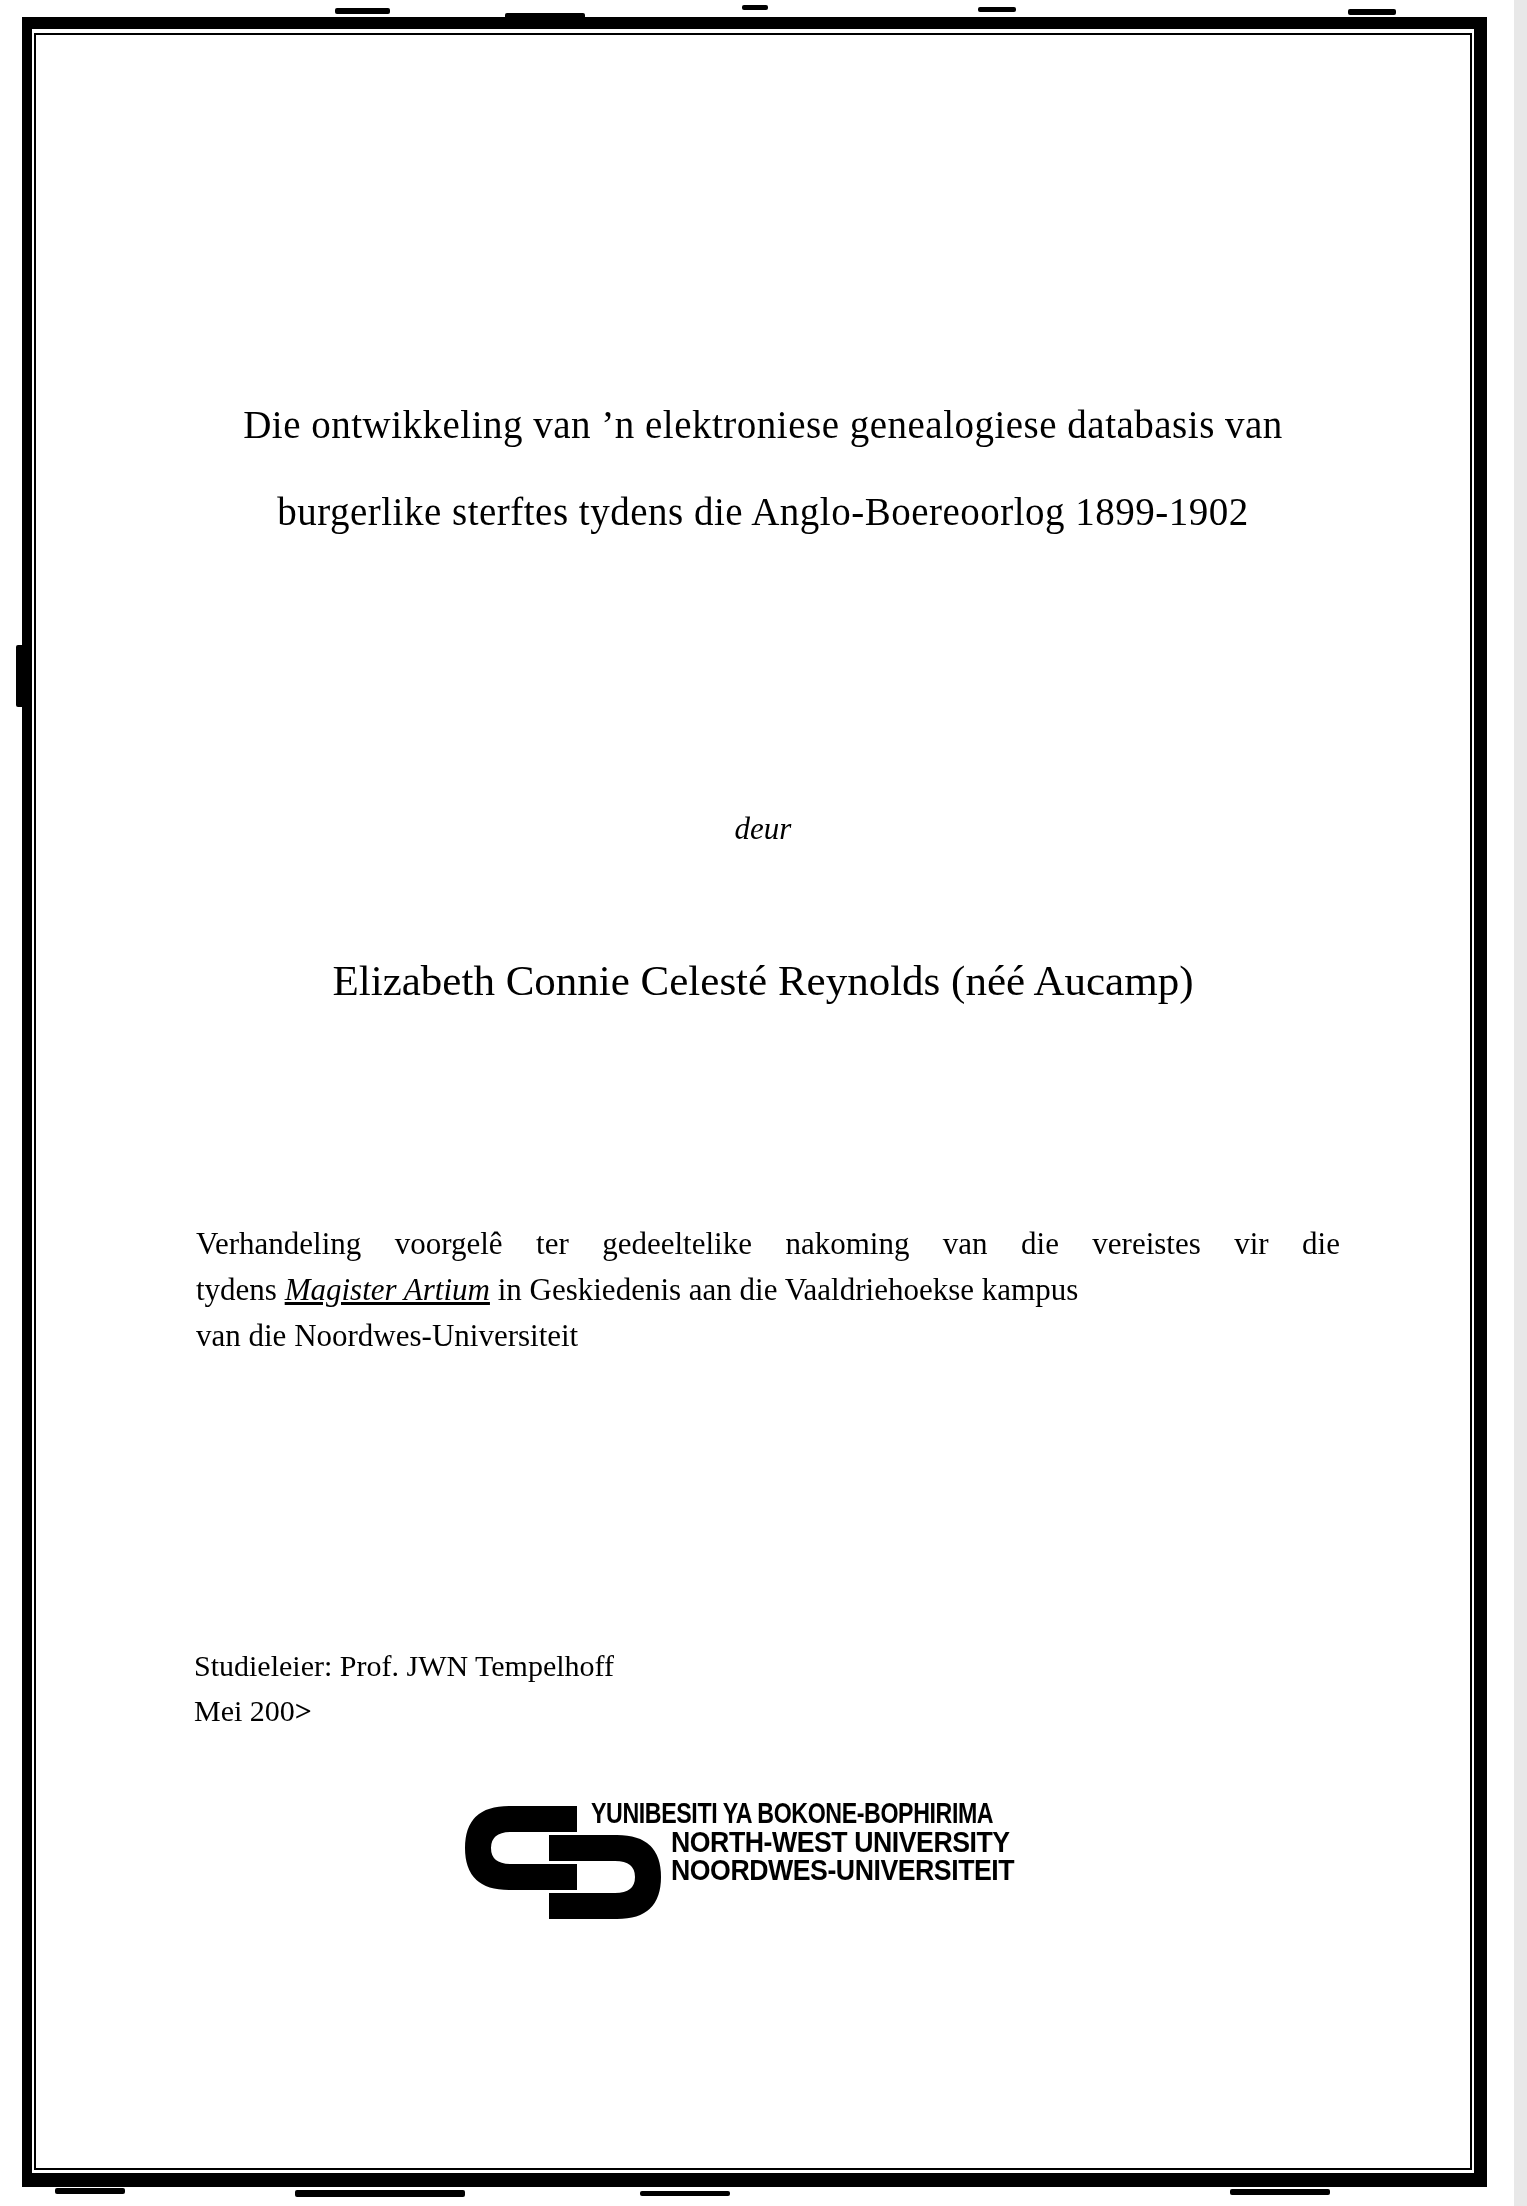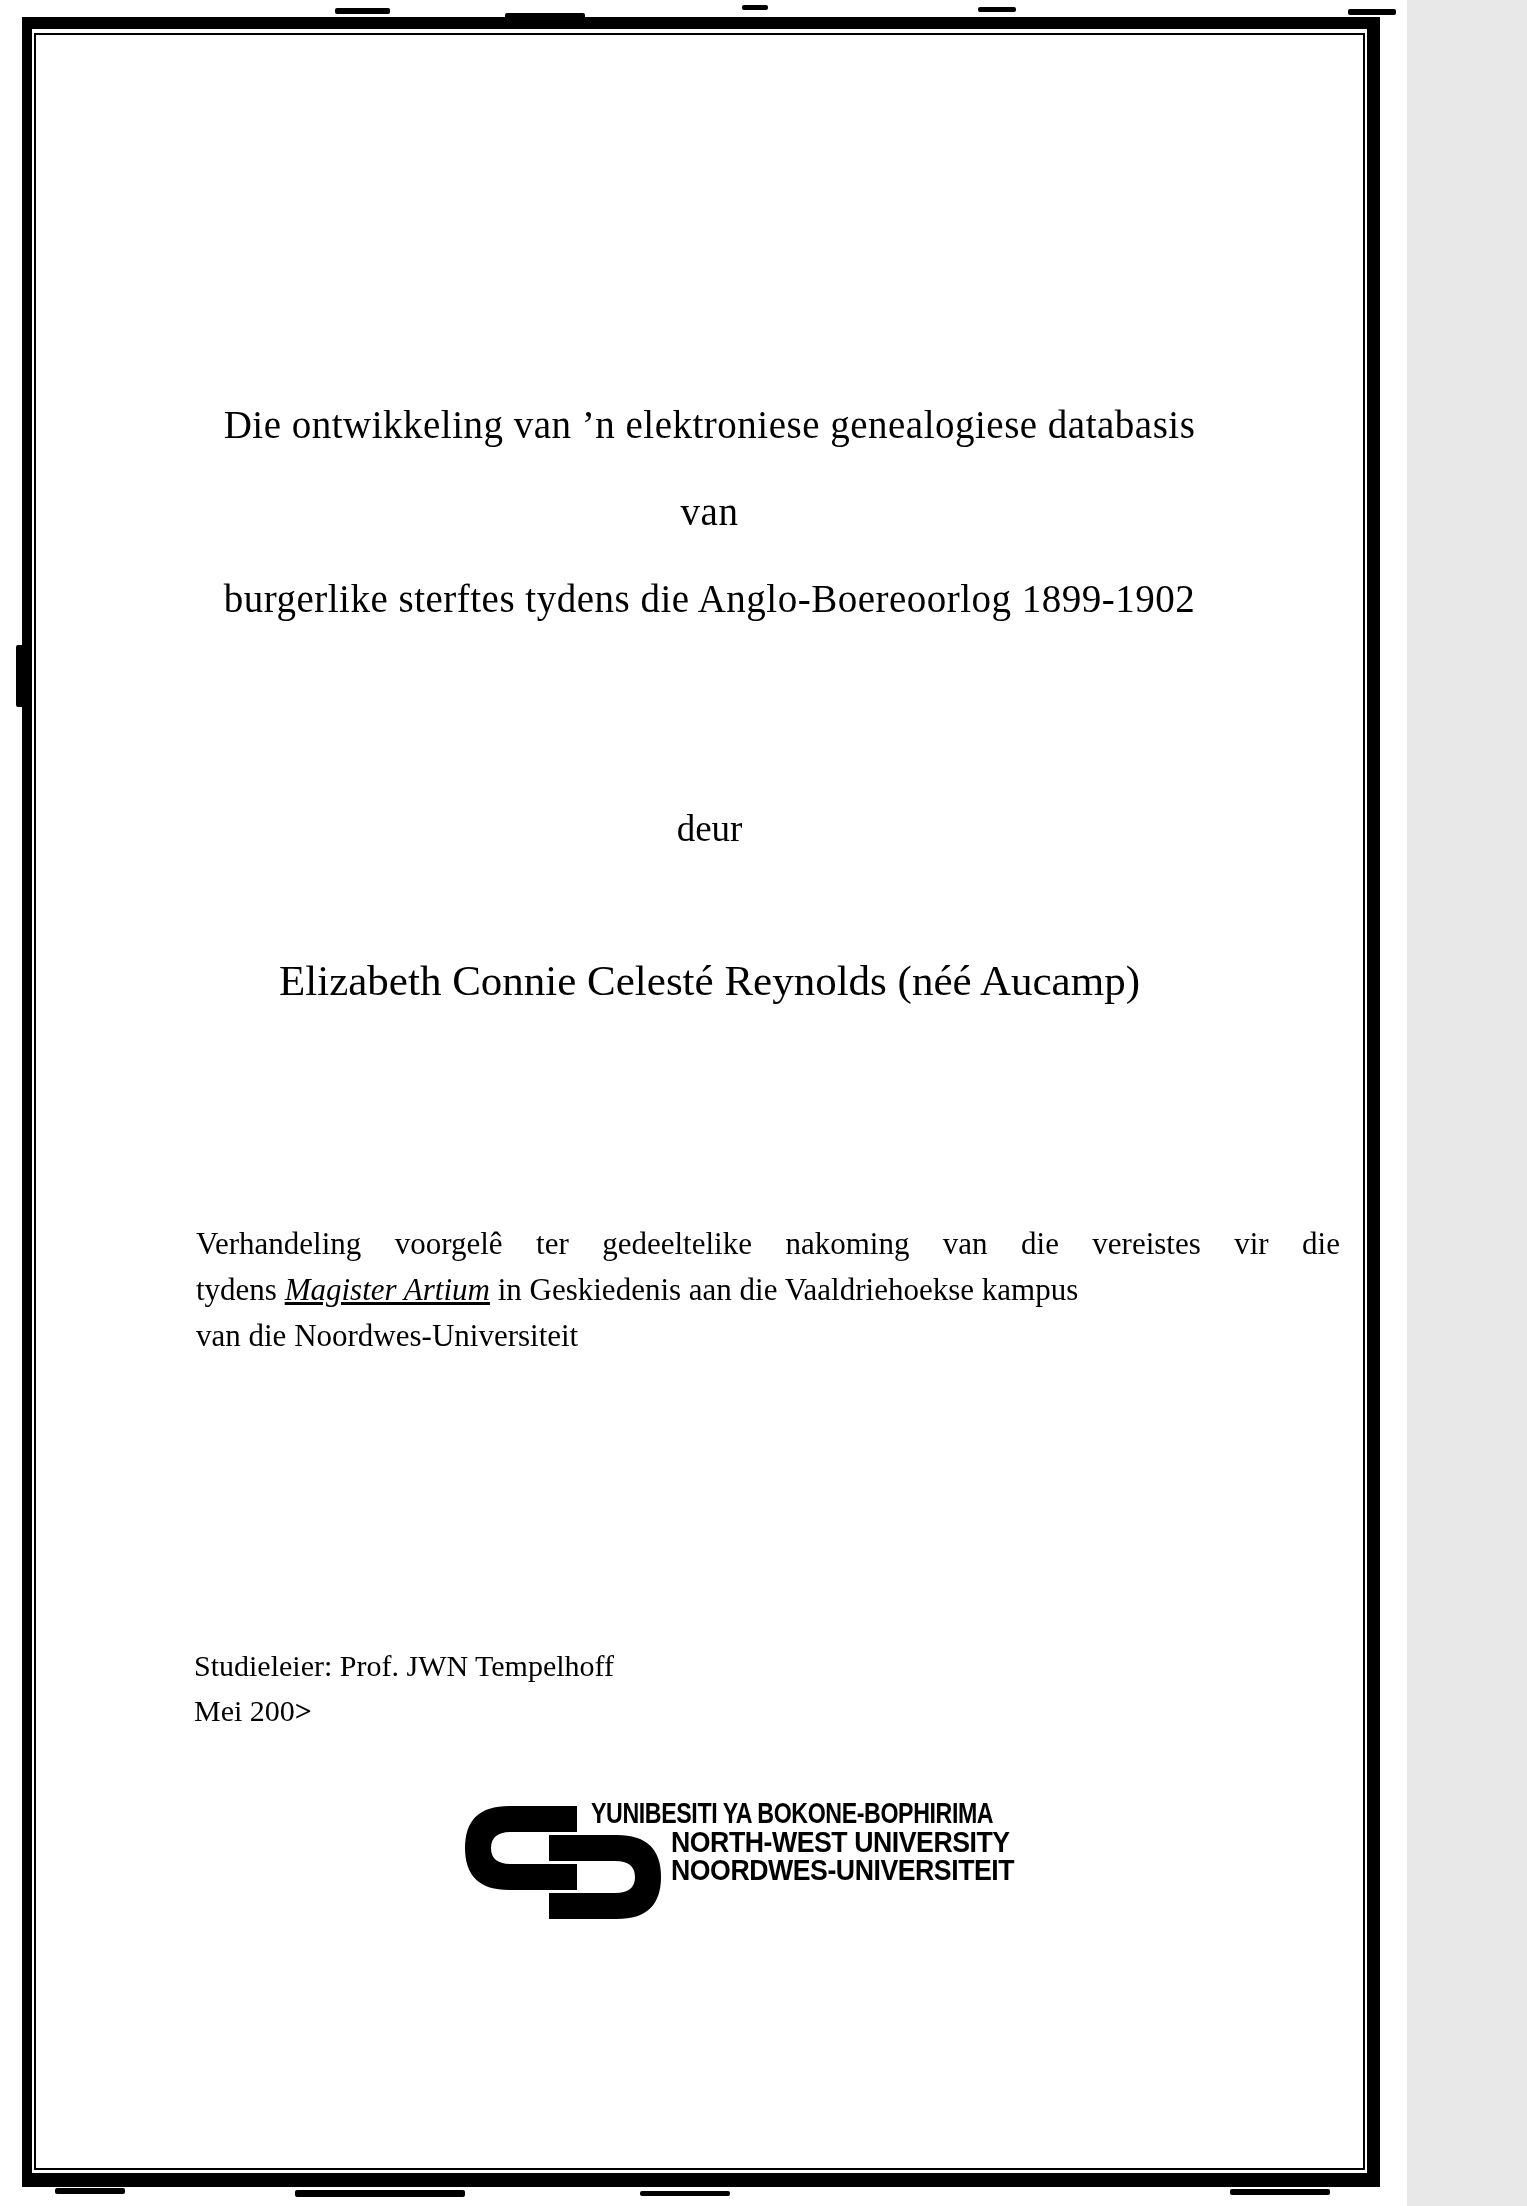--- a/index.html
+++ b/index.html
@@ -2,21 +2,21 @@
 <html><head>
 <meta charset="utf-8">
 <style>
   html, body {
     margin: 0;
     padding: 0;
     background: #e8e8e8;
   }
   .scan-page {
     position: relative;
-    width: 1407px;
+    width: 1514px;
     height: 2206px;
     background: #ffffff;
     overflow: hidden;
     font-family: "Liberation Serif", "DejaVu Serif", serif;
     color: #000;
   }
   
   .outer-frame {
     position: absolute;
     left: 22px; top: 17px; right: 27px; bottom: 19px;
@@ -43,22 +43,23 @@
     text-align: center;
   }
   .thesis-title {
     top: 346px;
     font-size: 39px;
     line-height: 87px;
     letter-spacing: 0.5px;
   }
   .byline-deur {
     top: 772px;
-    font-size: 37px;
+    font-size: 31px;
     line-height: 44px;
+    font-style: italic;
   }
   .author-name {
     top: 922px;
     font-size: 43px;
     line-height: 48px;
   }
   .thesis-statement {
     left: 160px;
     top: 1186px;
     width: 1144px;

